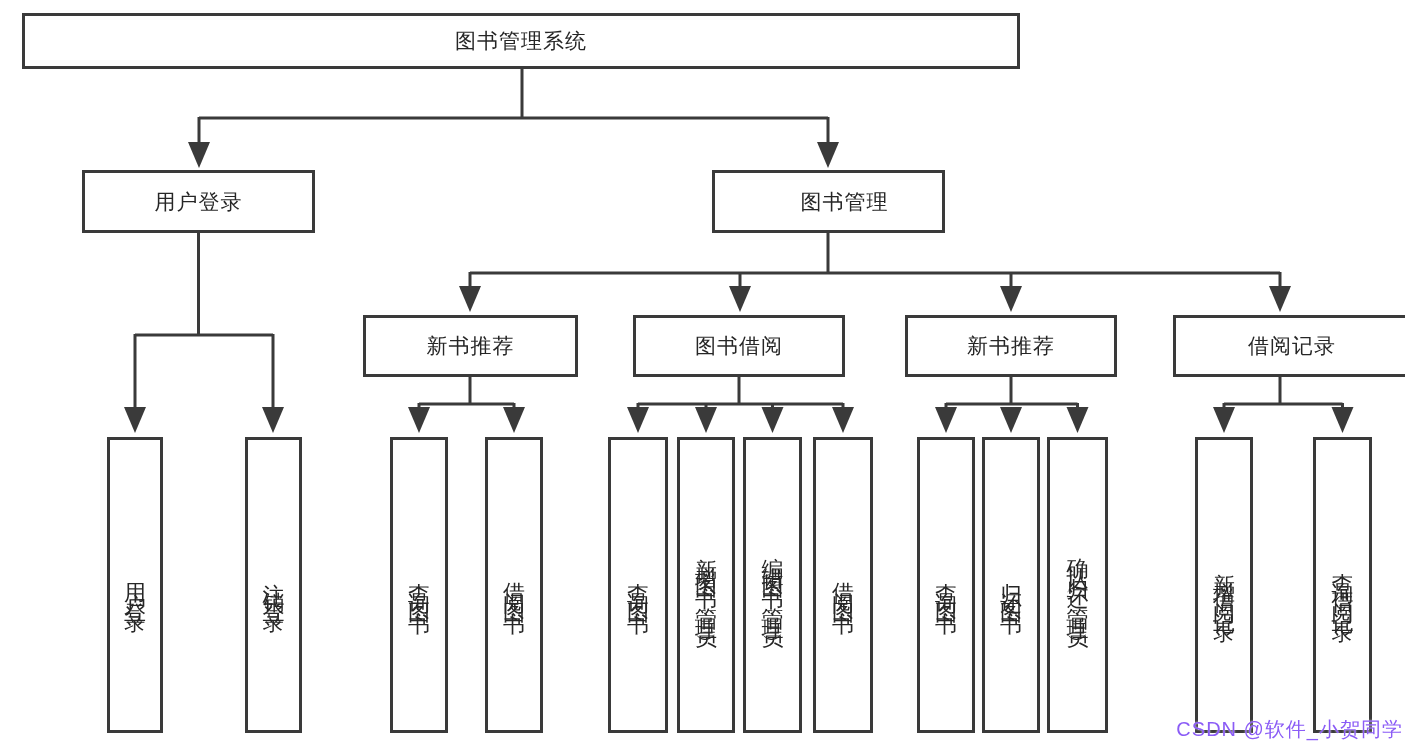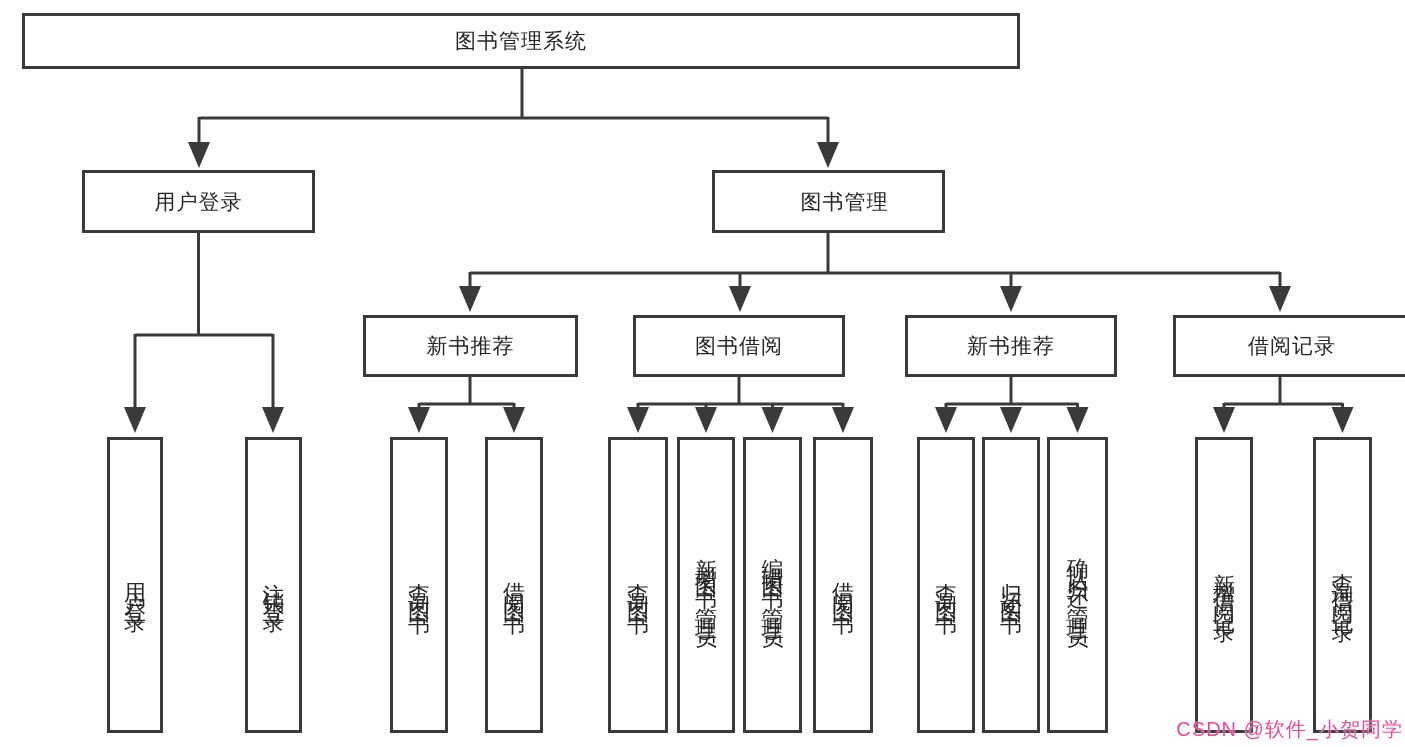--- a/index.html
+++ b/index.html
@@ -64,21 +64,21 @@
   .l9  { left: 917px;  width: 58px; }
   .l10 { left: 982px;  width: 58px; }
   .l11 { left: 1047px; width: 61px; }
   .l12 { left: 1195px; width: 58px; }
   .l13 { left: 1313px; width: 59px; }
   .watermark {
     position: absolute;
     right: 2px;
     bottom: 4px;
     font-size: 20px;
-    color: #ec4899;
+    color: #8b5cf6;
     letter-spacing: 1px;
     text-shadow: 0 0 2px rgba(255,255,255,0.9);
     white-space: nowrap;
     z-index: 5;
   }
 </style>
 </head>
 <body>
 
 <div class="canvas">

